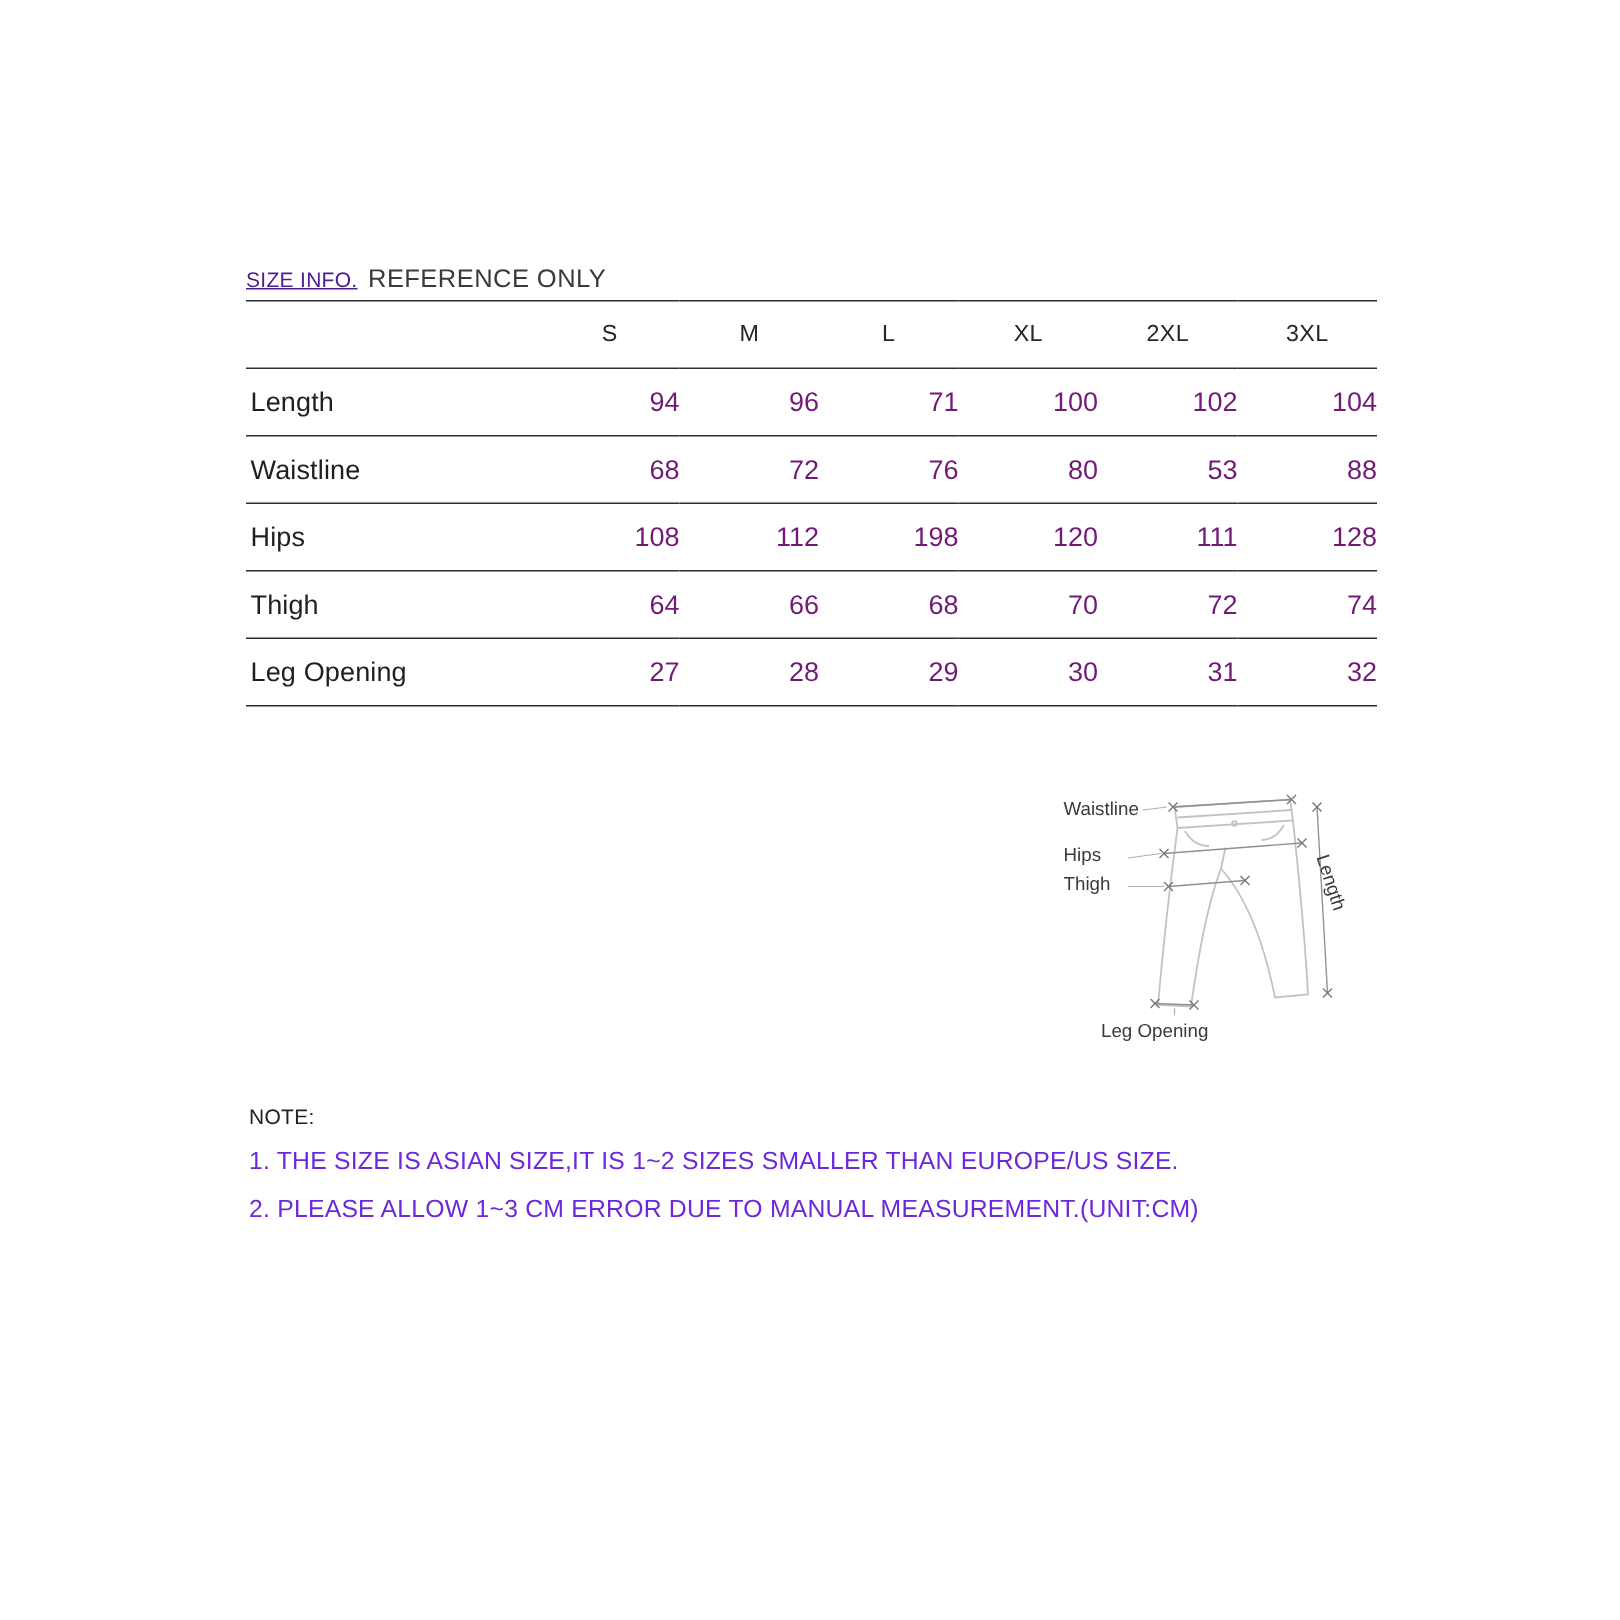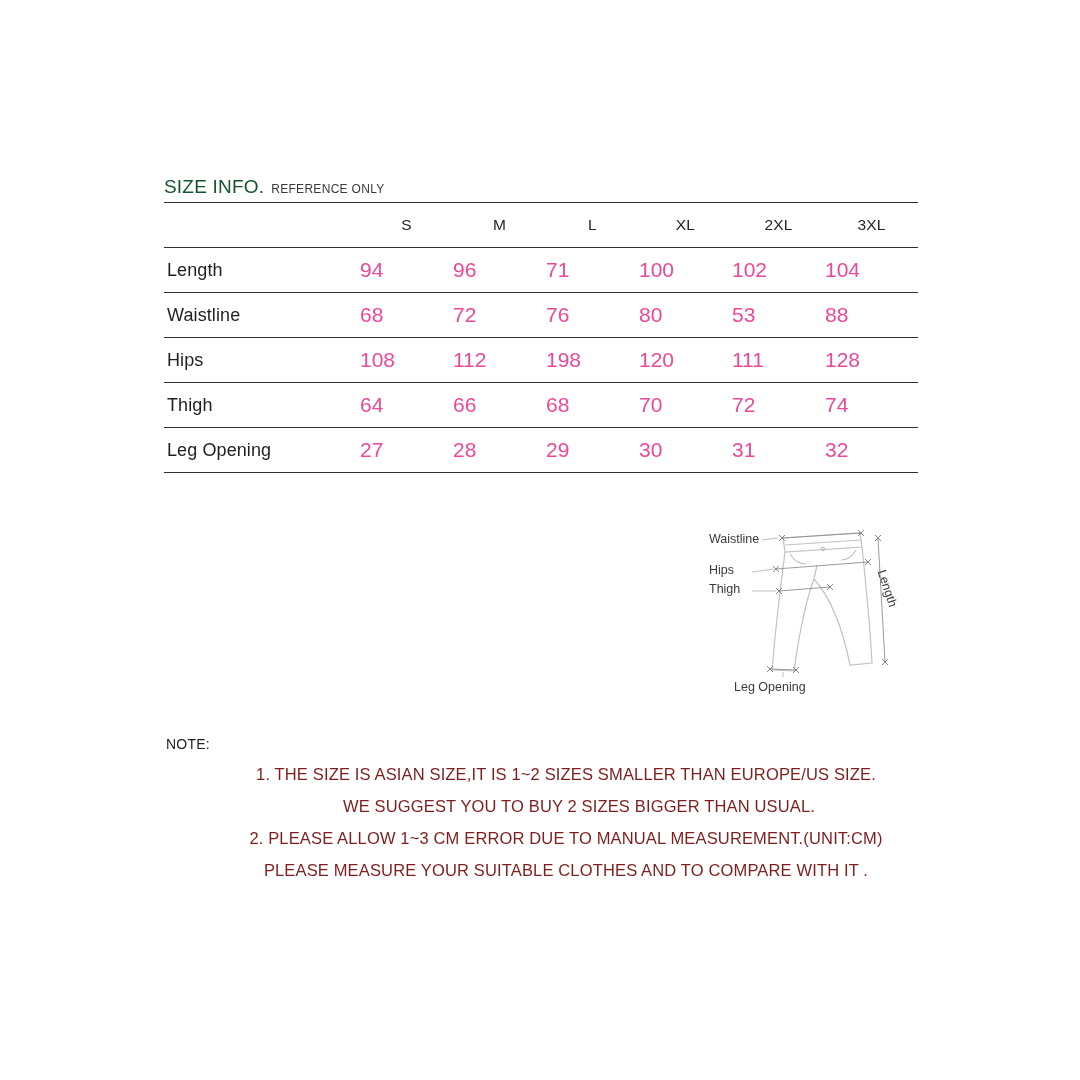--- a/index.html
+++ b/index.html
@@ -31,26 +31,27 @@
     width: 754px;
   }
 
   .title-row {
     display: flex;
     align-items: baseline;
     gap: 7px;
     padding-bottom: 4px;
   }
   .title-main {
-    font-size: 19px;
+    font-size: 14px;
     letter-spacing: 0.2px;
-    color: #14532d;
+    color: #4c1d95;
+    text-decoration: underline;
   }
   .title-sub {
-    font-size: 12px;
+    font-size: 17px;
     letter-spacing: 0.3px;
     color: #3a3a3a;
   }
 
   table.size-table {
     border-collapse: collapse;
     width: 754px;
     table-layout: fixed;
   }
   table.size-table col.c-label { width: 196px; }
@@ -77,23 +78,23 @@
   }
   .hdr-blank { border-top: 1px solid #2f2f2f; }
 
   .row-label {
     font-size: 18px;
     padding-left: 3px !important;
     color: #1f1f1f;
     letter-spacing: 0.1px;
   }
   .row-val {
-    font-size: 21px;
-    text-align: left;
-    color: #ec4899;
+    font-size: 18px;
+    text-align: right;
+    color: #701a75;
   }
 
   
   .diagram {
     position: absolute;
     left: 690px;
     top: 505px;
     width: 250px;
     height: 200px;
   }
@@ -122,25 +123,24 @@
     width: 800px;
   }
   .note-head {
     font-size: 14px;
     color: #232323;
     margin-bottom: 13px;
     letter-spacing: 0.2px;
   }
   .note-line {
     font-size: 16.5px;
-    color: #7f1d1d;
+    color: #6d28d9;
     letter-spacing: 0.15px;
     margin-bottom: 13px;
     white-space: nowrap;
-    text-align: center;
   }
   .note-indent { padding-left: 26px; }
 </style>
 </head>
 <body>
 
 <div class="page">
 
   <div class="table-wrap">
 
@@ -282,18 +282,16 @@
     <span class="dg-label lbl-waistline">Waistline</span>
     <span class="dg-label lbl-hips">Hips</span>
     <span class="dg-label lbl-thigh">Thigh</span>
     <span class="dg-label lbl-legopen">Leg Opening</span>
     <span class="dg-label lbl-length">Length</span>
   </div>
 
   <div class="notes">
     <div class="note-head">NOTE:</div>
     <div class="note-line">1. THE SIZE IS ASIAN SIZE,IT IS 1~2 SIZES SMALLER THAN EUROPE/US SIZE.</div>
-    <div class="note-line note-indent">WE SUGGEST YOU TO BUY 2 SIZES BIGGER THAN USUAL.</div>
     <div class="note-line">2. PLEASE ALLOW 1~3 CM ERROR DUE TO MANUAL MEASUREMENT.(UNIT:CM)</div>
-    <div class="note-line">PLEASE MEASURE YOUR SUITABLE CLOTHES AND TO COMPARE WITH IT .</div>
   </div>
 
 </div>
 
 </body></html>

